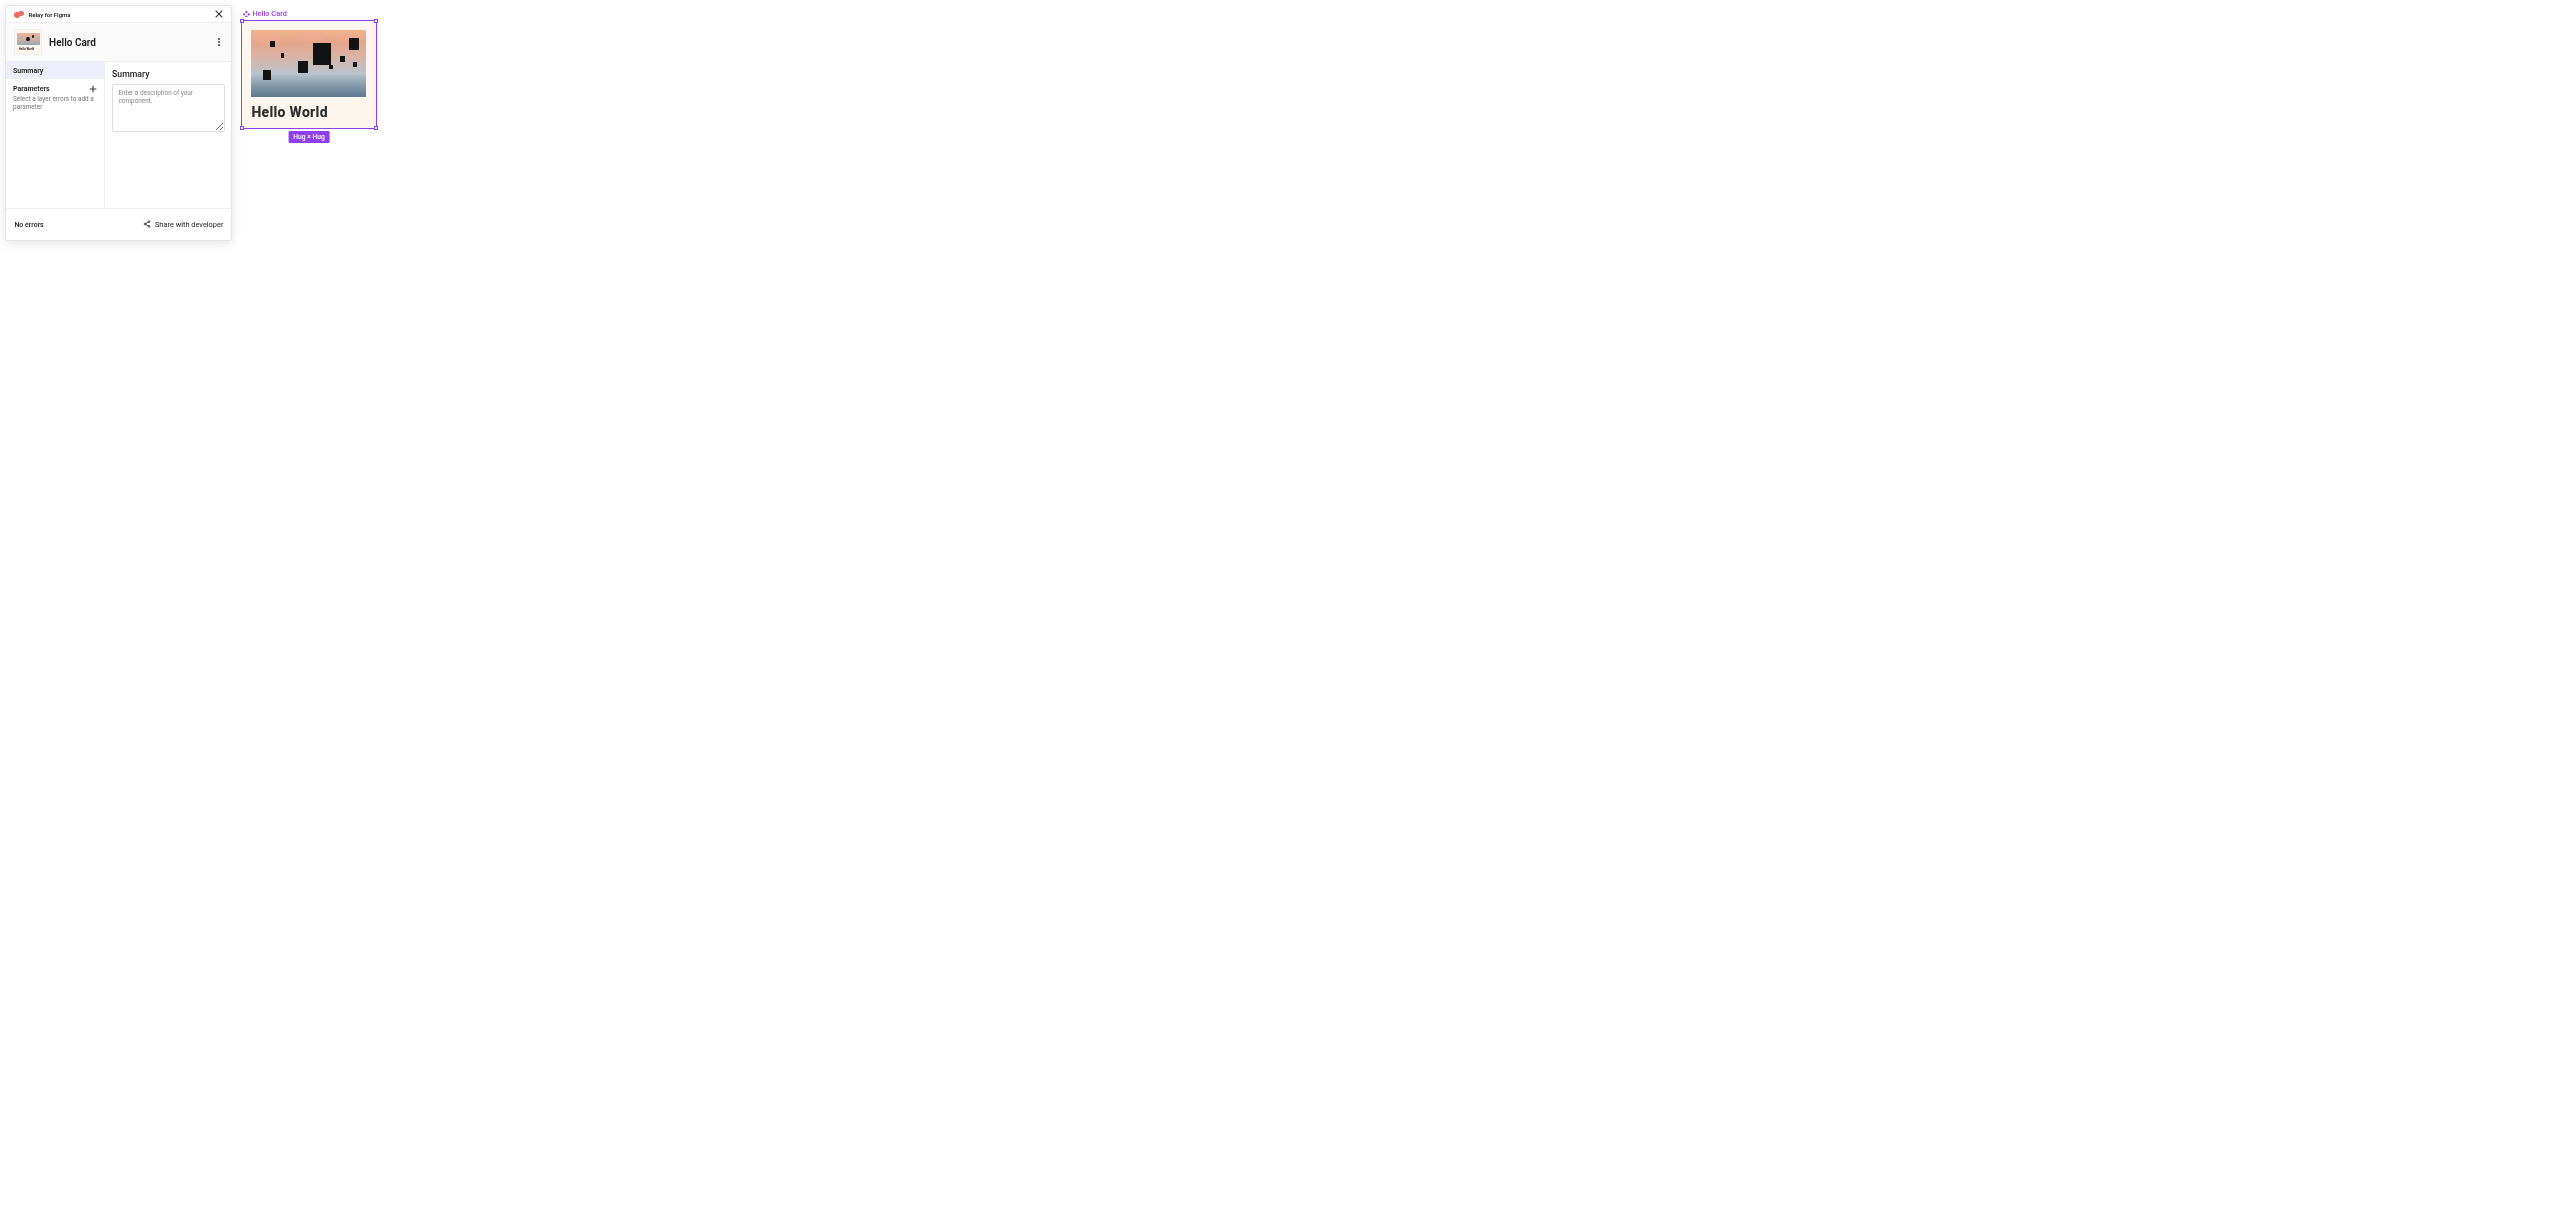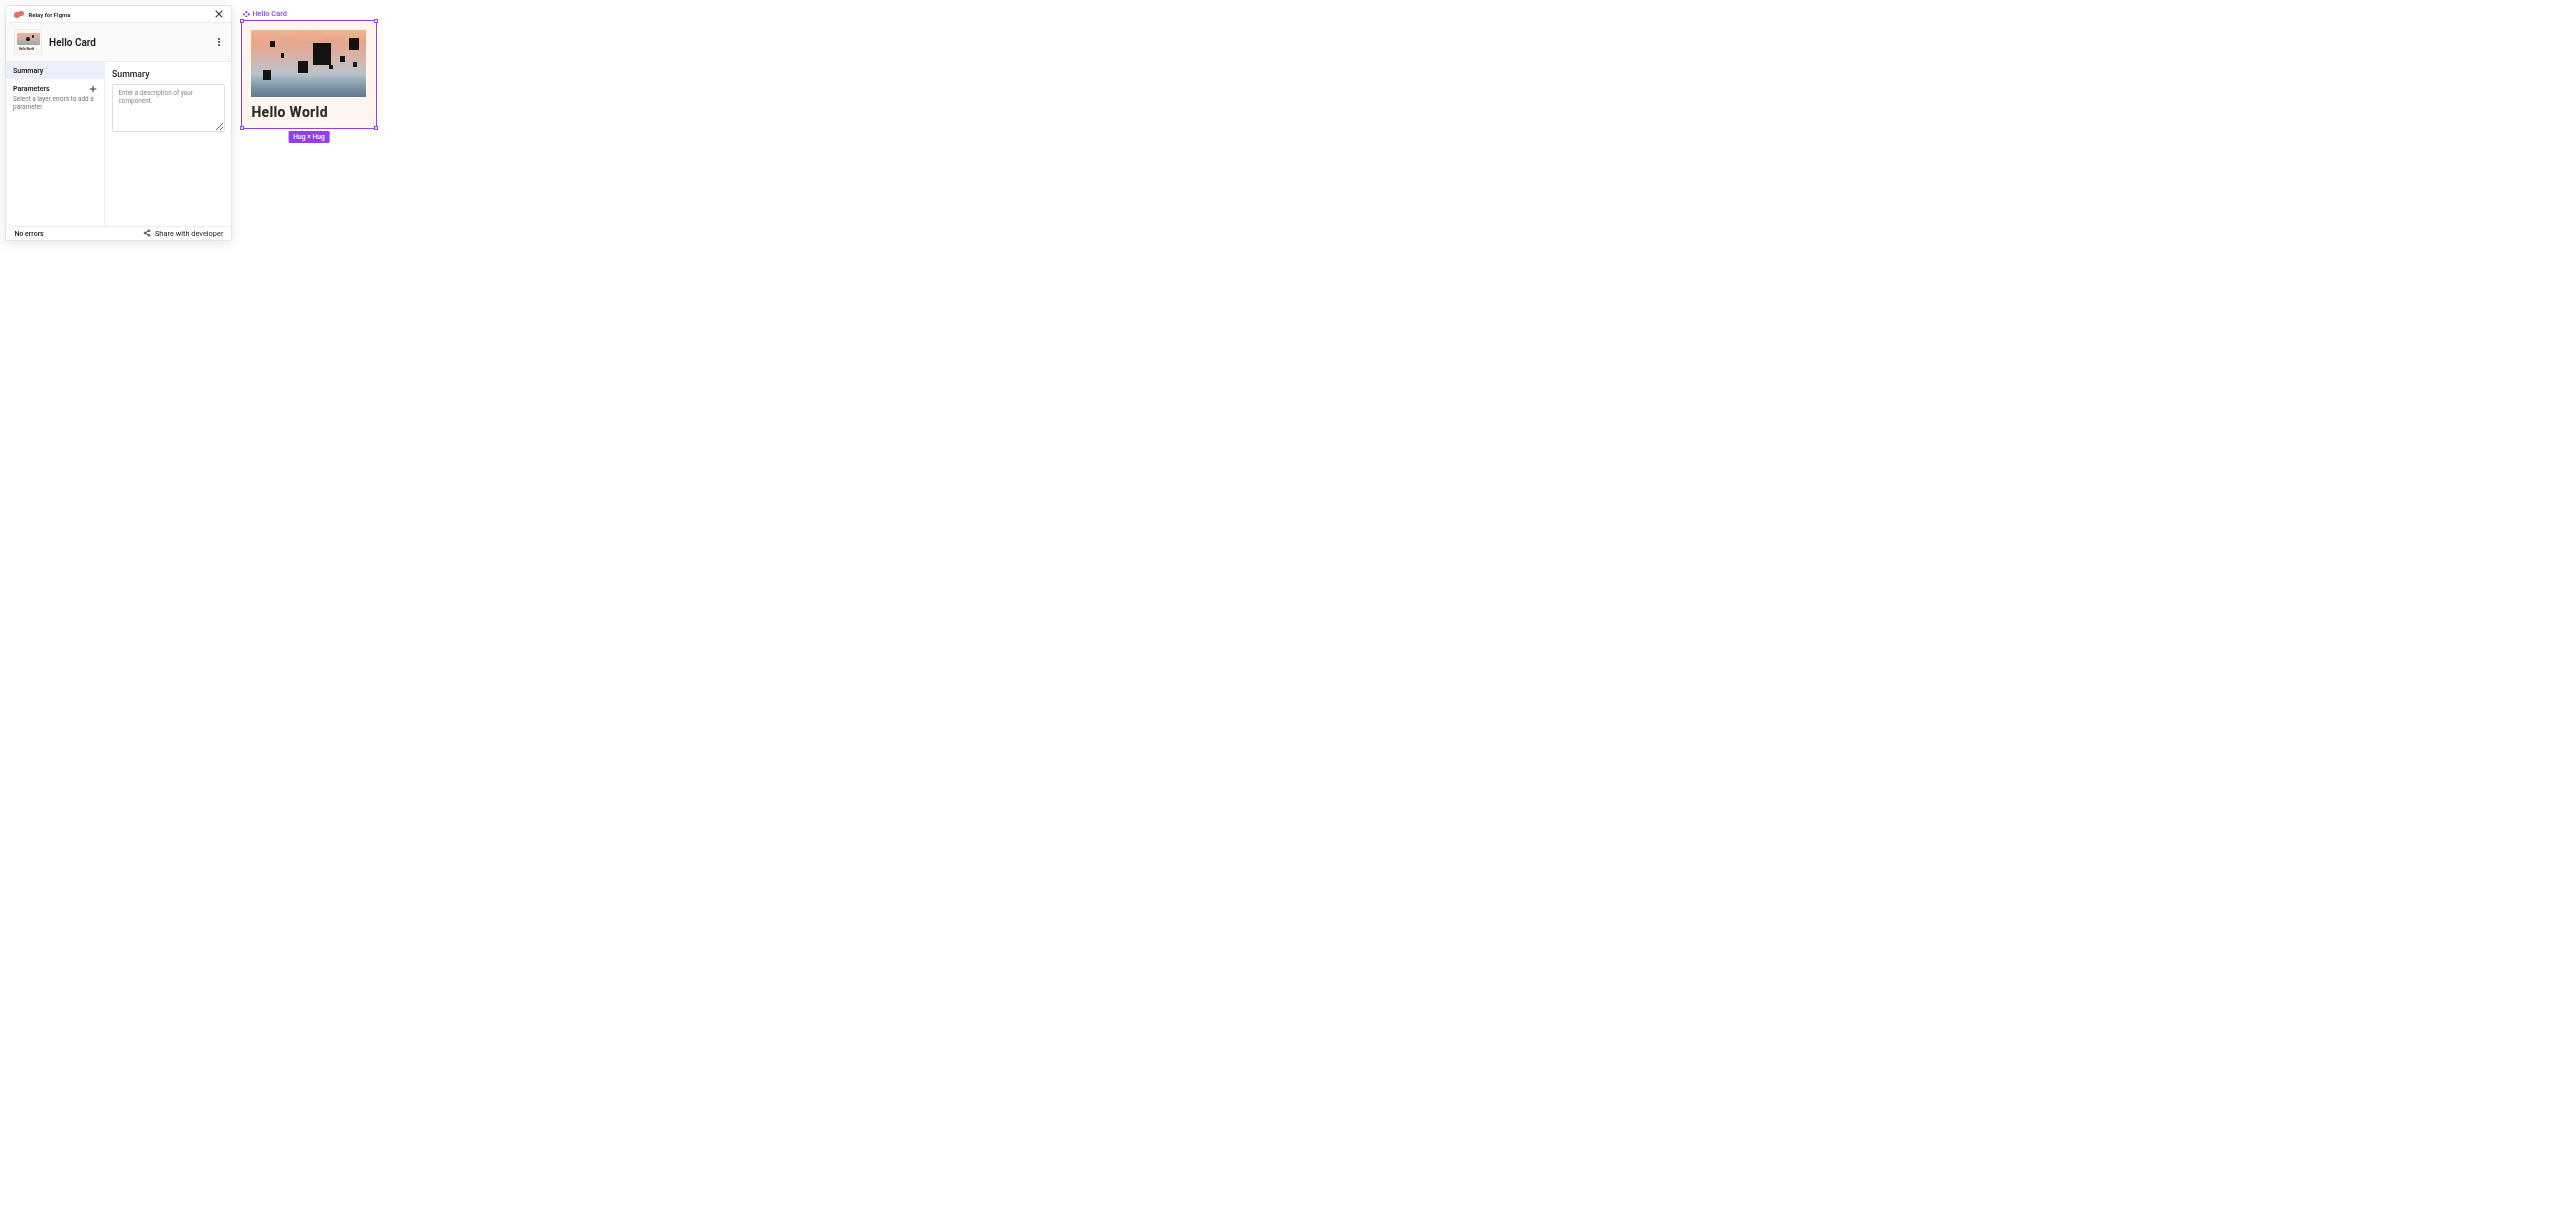--- a/index.html
+++ b/index.html
@@ -80,21 +80,21 @@
   .params-hint{ font-size:6.4px; color:#777; padding:0 6.7px; line-height:1.35;}
   .right-col{ flex:1; padding:6.7px 6.7px;}
   .right-title{ font-size:8.7px; font-weight:500; color:#222; margin-bottom:5.4px;}
   .desc-area{
     width:100%; height:48px; border:0.7px solid #ddd; border-radius:2px;
     resize: both; font-family:inherit; font-size:6.4px; color:#333;
     padding:4px 5.4px;
   }
   .desc-area::placeholder{color:#888;}
   .panel-footer{
-    border-top:0.7px solid #eee; height:14px; display:flex; align-items:center; padding:0 8px; justify-content:space-between;
+    border-top:0.7px solid #eee; height:32px; display:flex; align-items:center; padding:0 8px; justify-content:space-between;
   }
   .status-text{ font-size:7px; font-weight:500; color:#222;}
   .share-wrap{ display:flex; align-items:center; gap:4px; cursor:pointer;}
   .share-ico svg{width:8px;height:8px; stroke:#333; stroke-width:1.6; fill:none;}
   .share-text{ font-size:7.4px; font-weight:400; color:#1a1a1a;}
 
   
   .canvas {
     position:absolute;
     left: 241px;

